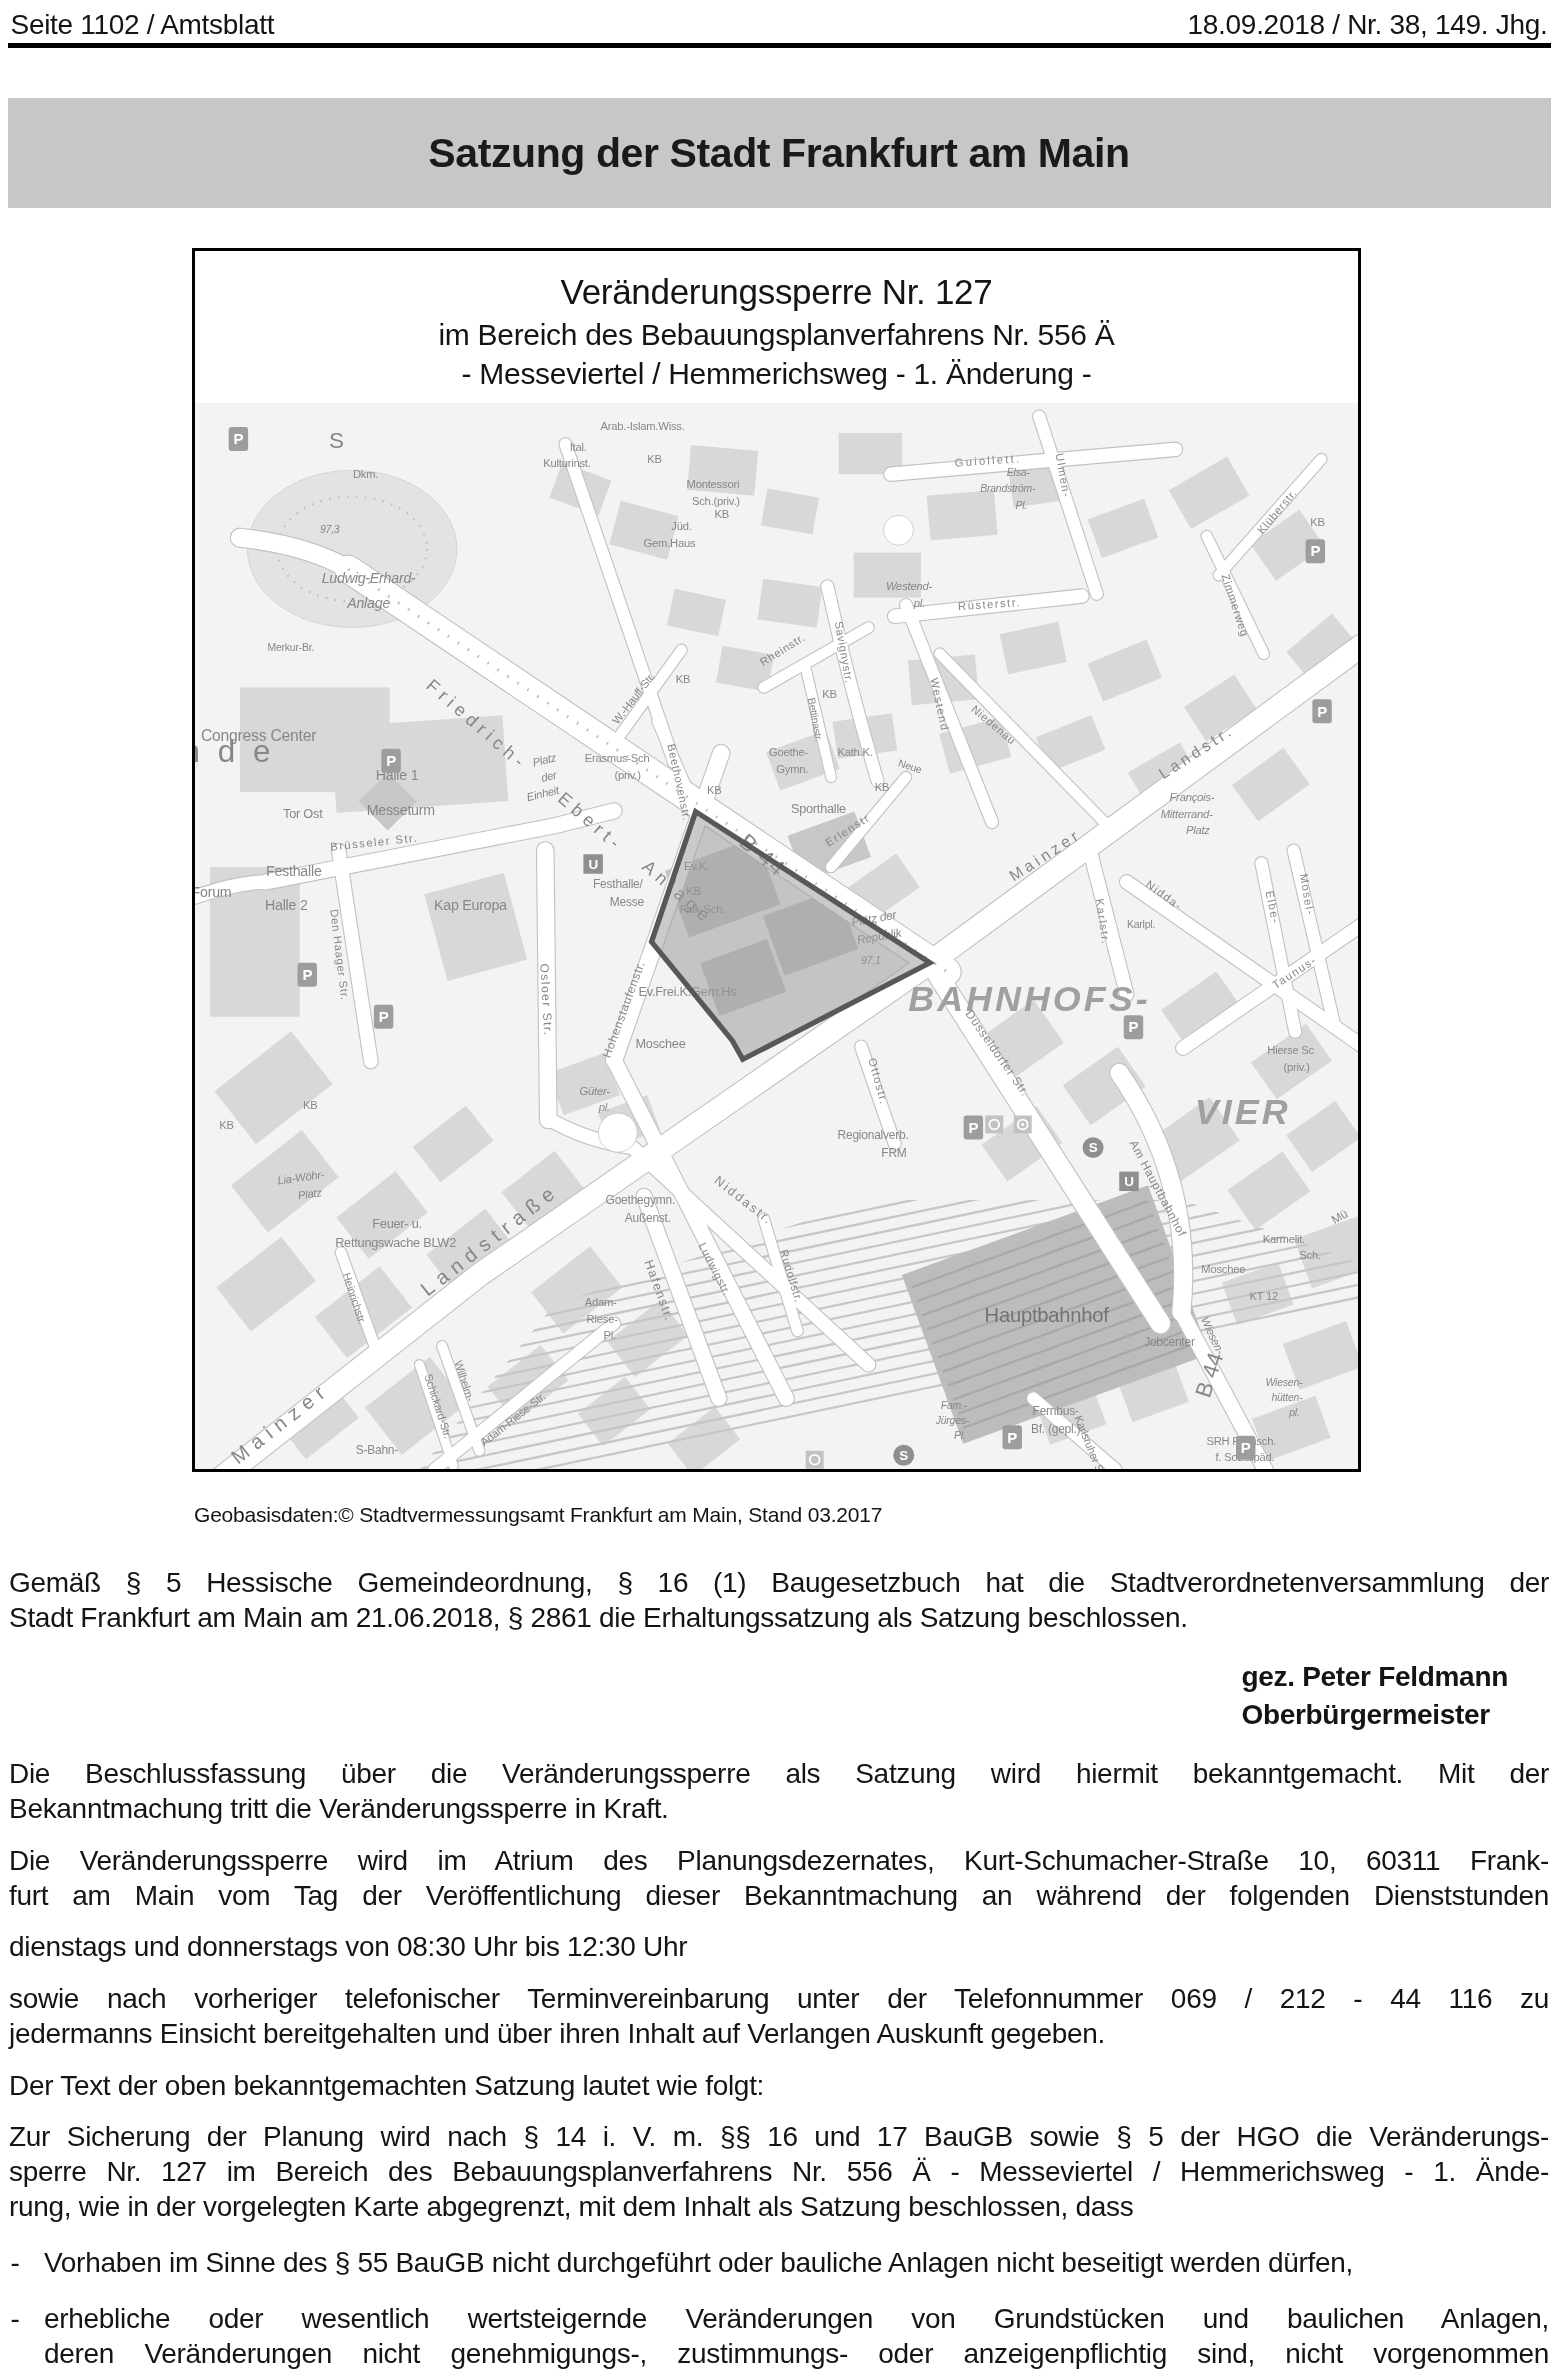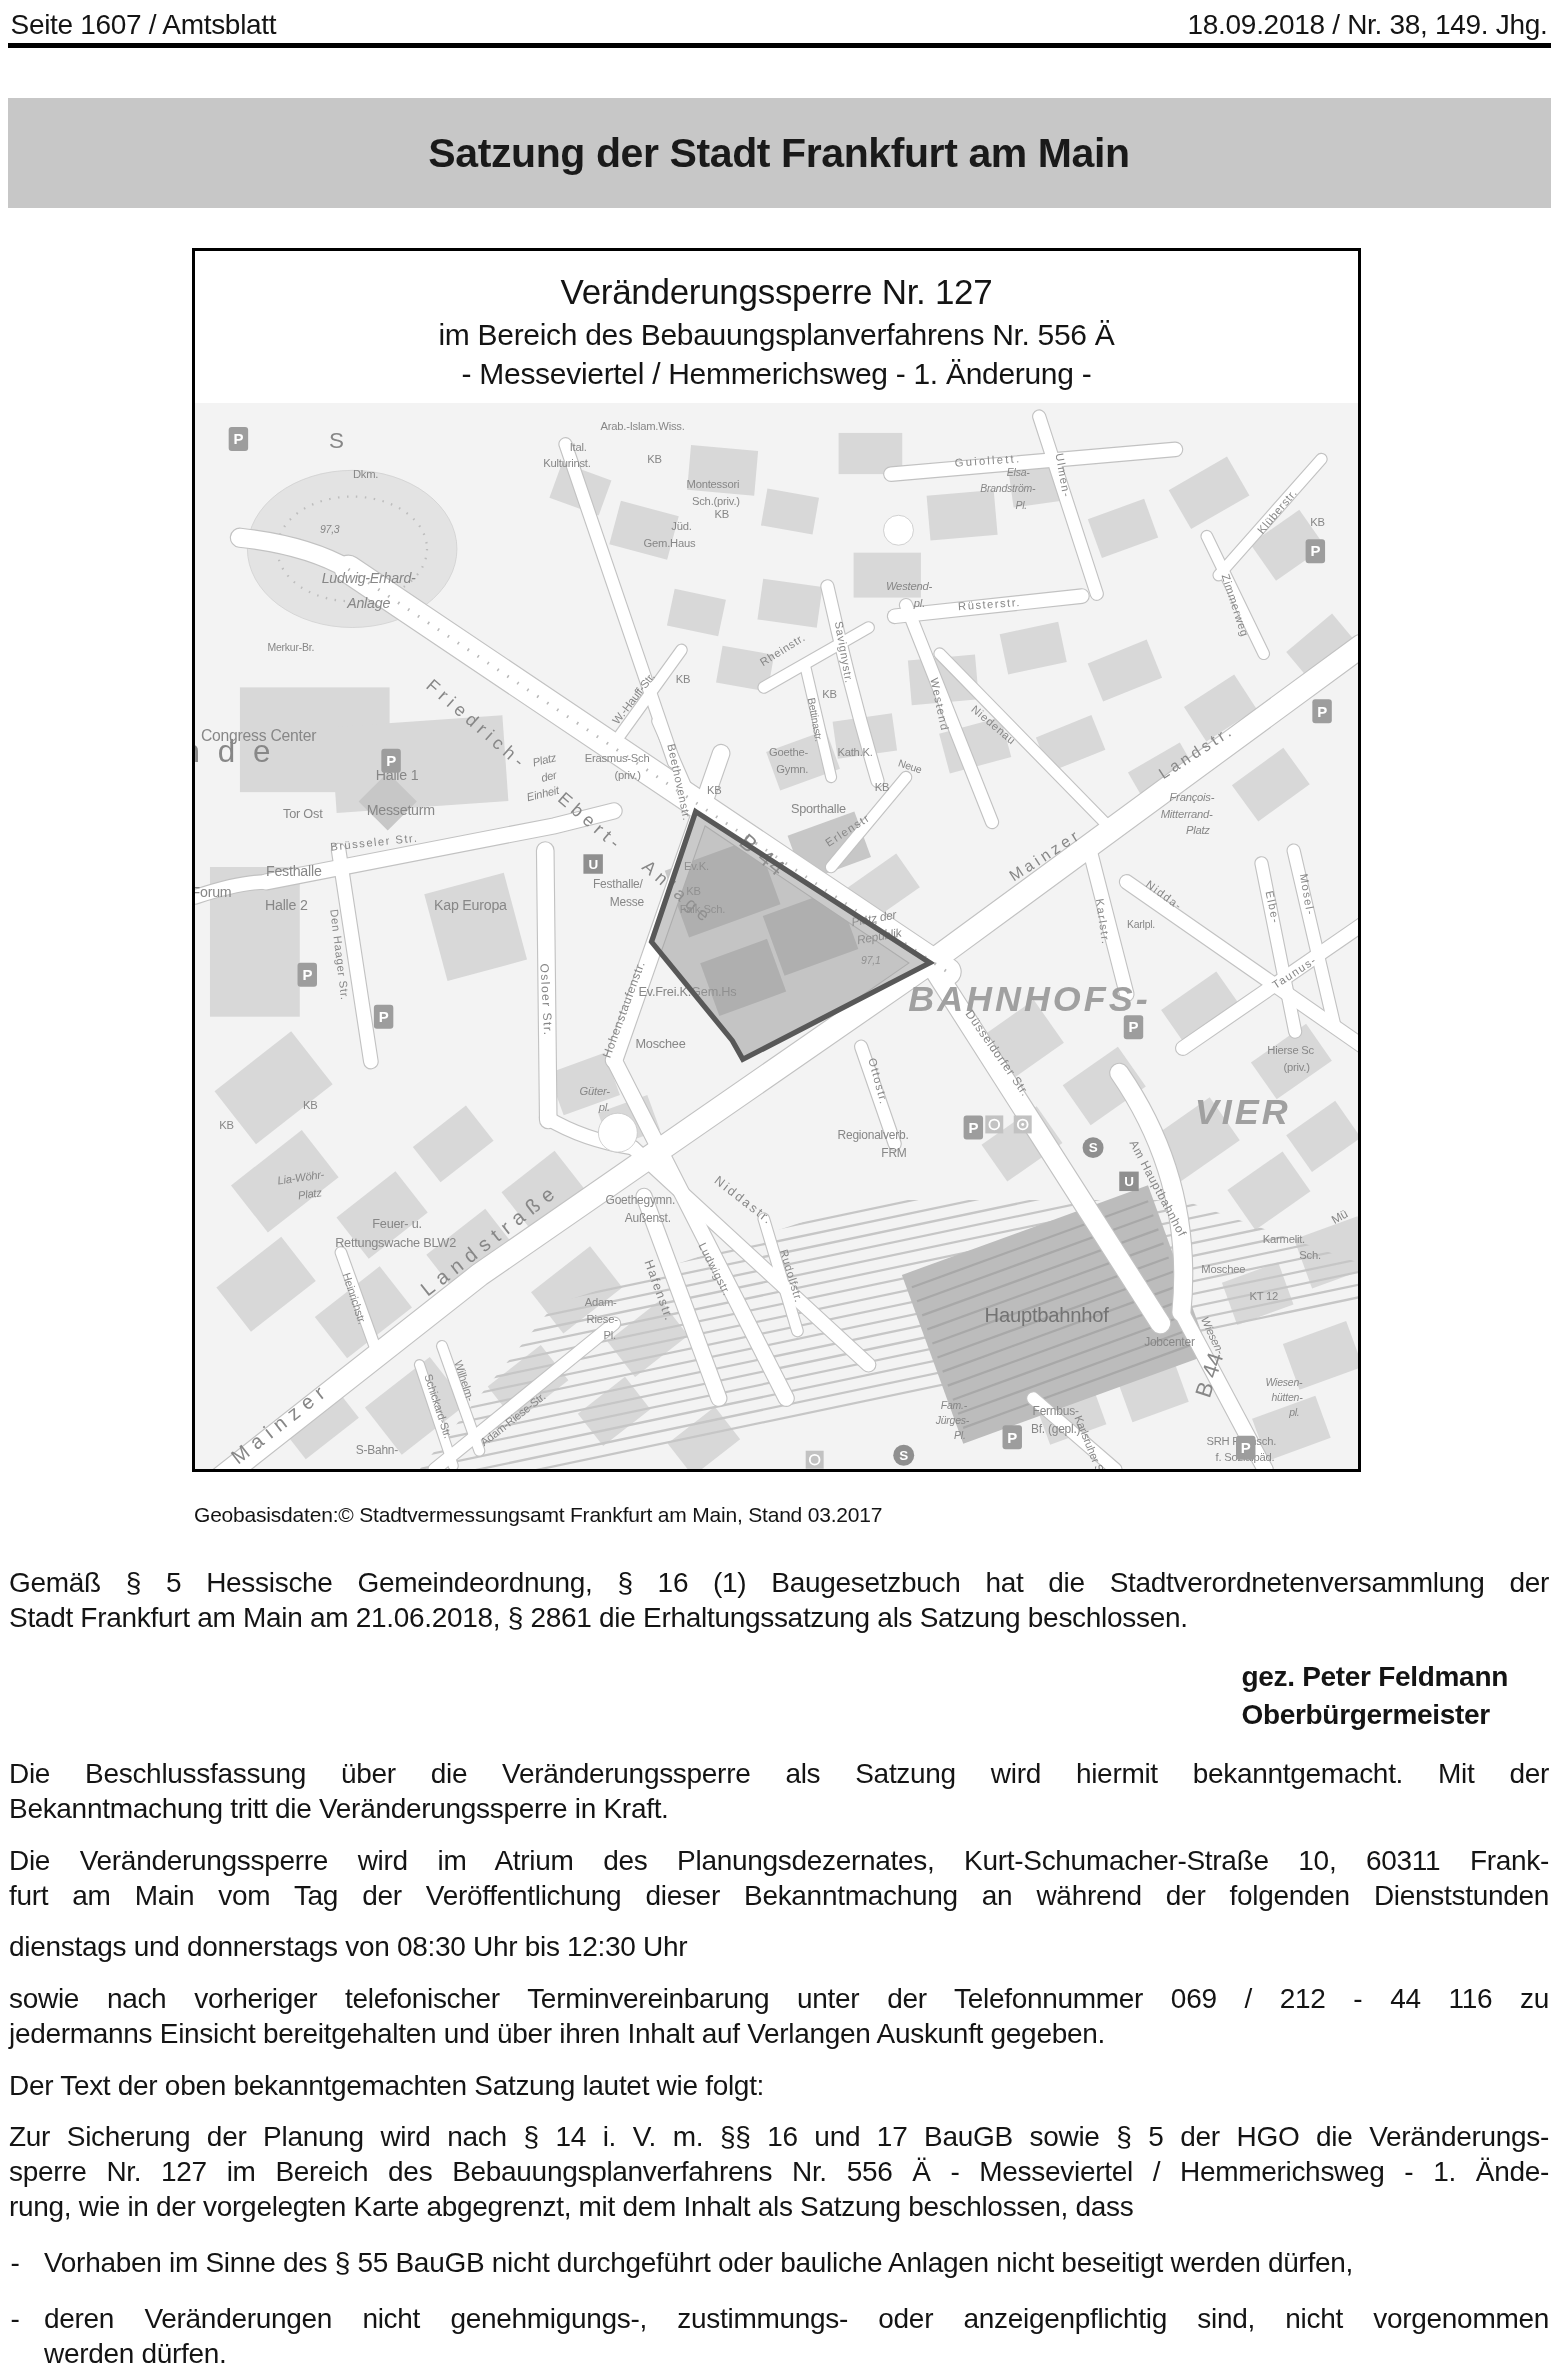--- a/index.html
+++ b/index.html
@@ -38,21 +38,21 @@
   .maplbl.big{fill:#a0a0a0;font-weight:bold;}
   .maplbl.dk{fill:#737373;}
   .icon-text{fill:#fff;font-weight:bold;font-family:"Liberation Sans",sans-serif;}
 </style>
 </head>
 <body>
 
 <div class="page">
 
   <div class="hdr">
-    <span>Seite 1607 / Amtsblatt</span>
+    <span>Seite 1102 / Amtsblatt</span>
     <span>18.09.2018 / Nr. 38, 149. Jhg.</span>
   </div>
   <div class="hdr-rule"></div>
 
   <div class="banner">
     <h1>Satzung der Stadt Frankfurt am Main</h1>
   </div>
 
   <figure class="map-frame" style="margin:0">
     <div class="map-title">
@@ -515,18 +515,19 @@
       <span class="ln j">Zur Sicherung der Planung wird nach § 14 i. V. m. §§ 16 und 17 BauGB sowie § 5 der HGO die Veränderungs-</span>
       <span class="ln j">sperre Nr. 127 im Bereich des Bebauungsplanverfahrens Nr. 556 Ä - Messeviertel / Hemmerichsweg - 1. Ände-</span>
       <span class="ln l">rung, wie in der vorgelegten Karte abgegrenzt, mit dem Inhalt als Satzung beschlossen, dass</span>
     </p>
     <div class="bullet">
       <span class="dash">-</span>
       <span class="ln l">Vorhaben im Sinne des § 55 BauGB nicht durchgeführt oder bauliche Anlagen nicht beseitigt werden dürfen,</span>
     </div>
     <div class="bullet">
       <span class="dash">-</span>
+      <span class="ln j">erhebliche oder wesentlich wertsteigernde Veränderungen von Grundstücken und baulichen Anlagen,</span>
       <span class="ln j">deren Veränderungen nicht genehmigungs-, zustimmungs- oder anzeigenpflichtig sind, nicht vorgenommen</span>
       <span class="ln l">werden dürfen.</span>
     </div>
   </main>
 </div>
 
 
 </body></html>

